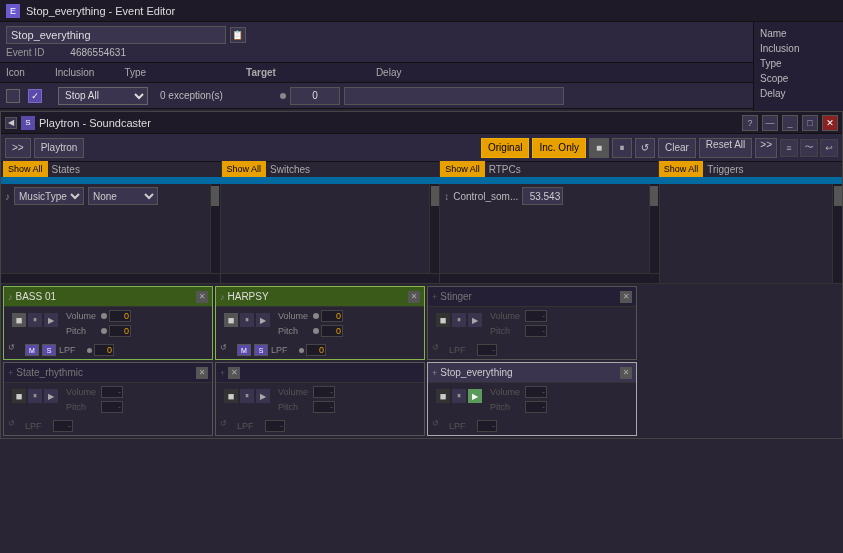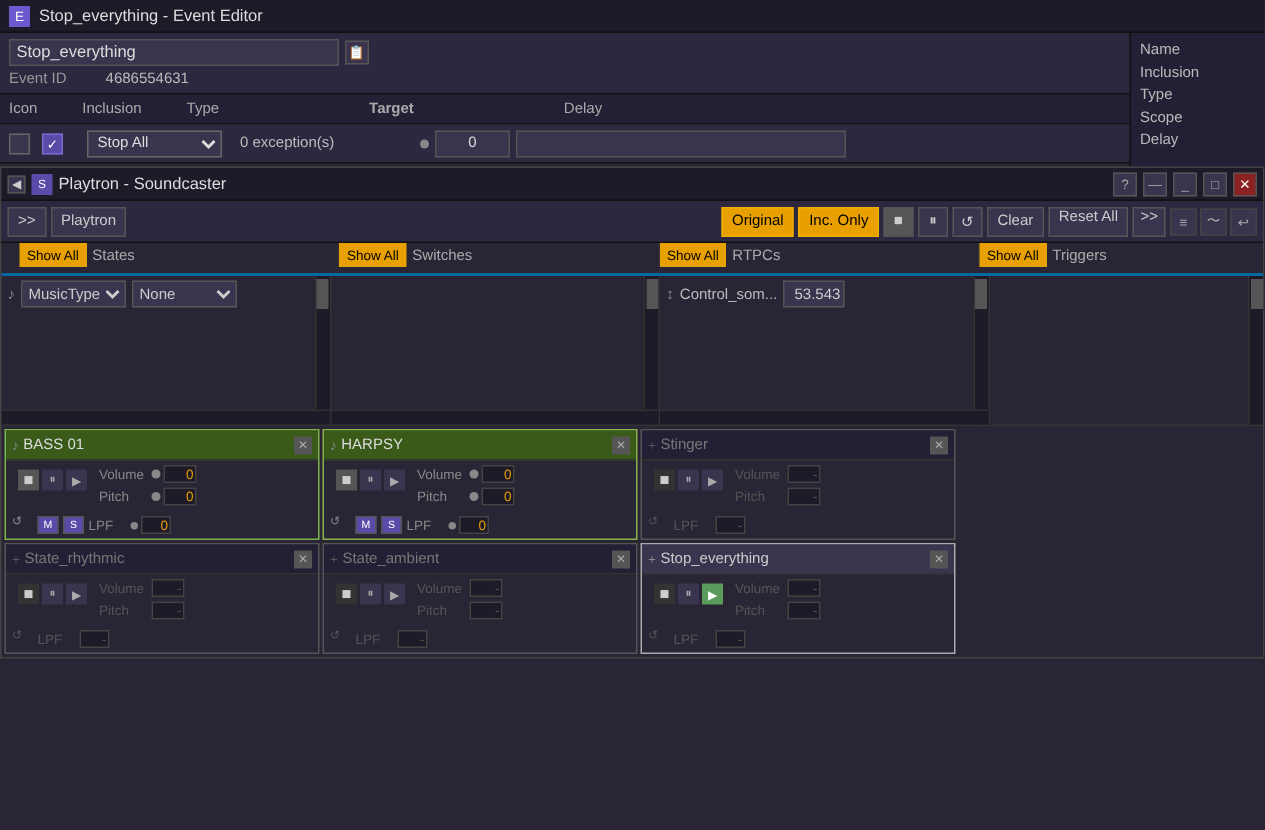--- a/index.html
+++ b/index.html
@@ -269,23 +269,23 @@
       border: 1px solid #444;
       display: flex; align-items: center; justify-content: center;
       cursor: pointer; font-size: 9px; color: #aaa;
     }
 
     
     .show-all-row {
       background: #2a2535;
       height: 22px;
       display: flex;
-      align-items: flex-start;
-      padding: 0 12px;
-      border-bottom: 2px solid #0369a1;
+      align-items: flex-end;
+      padding: 0 2px;
+      border-bottom: 7px solid #0369a1;
     }
     .show-all-section {
       display: flex;
       align-items: center;
       flex: 1;
       border-right: 1px solid #333;
     }
     .show-all-section:last-child { border-right: none; }
     .show-all-btn {
       background: #e8a000;
@@ -800,21 +800,20 @@
         <div class="knob-row2">
           <span class="knob-label2" style="color:#555;">LPF</span>
           <span class="knob-value2 dim">-</span>
         </div>
       </div>
     </div>
 
     <div class="sound-card state-ambient card-dim">
       <div class="card-header default-header">
         <span class="card-icon" style="color:#555;">+</span>
-        <span class="card-title">State_ambient</span>
         <button class="card-close">✕</button>
       </div>
       <div style="display:flex; padding:2px 4px;">
         <div class="card-transport">
           <div class="c-stop" style="background:#333;">■</div>
           <div class="c-pause">⏸</div>
           <div class="c-play">▶</div>
         </div>
         <div class="card-knobs">
           <div class="knob-row">

